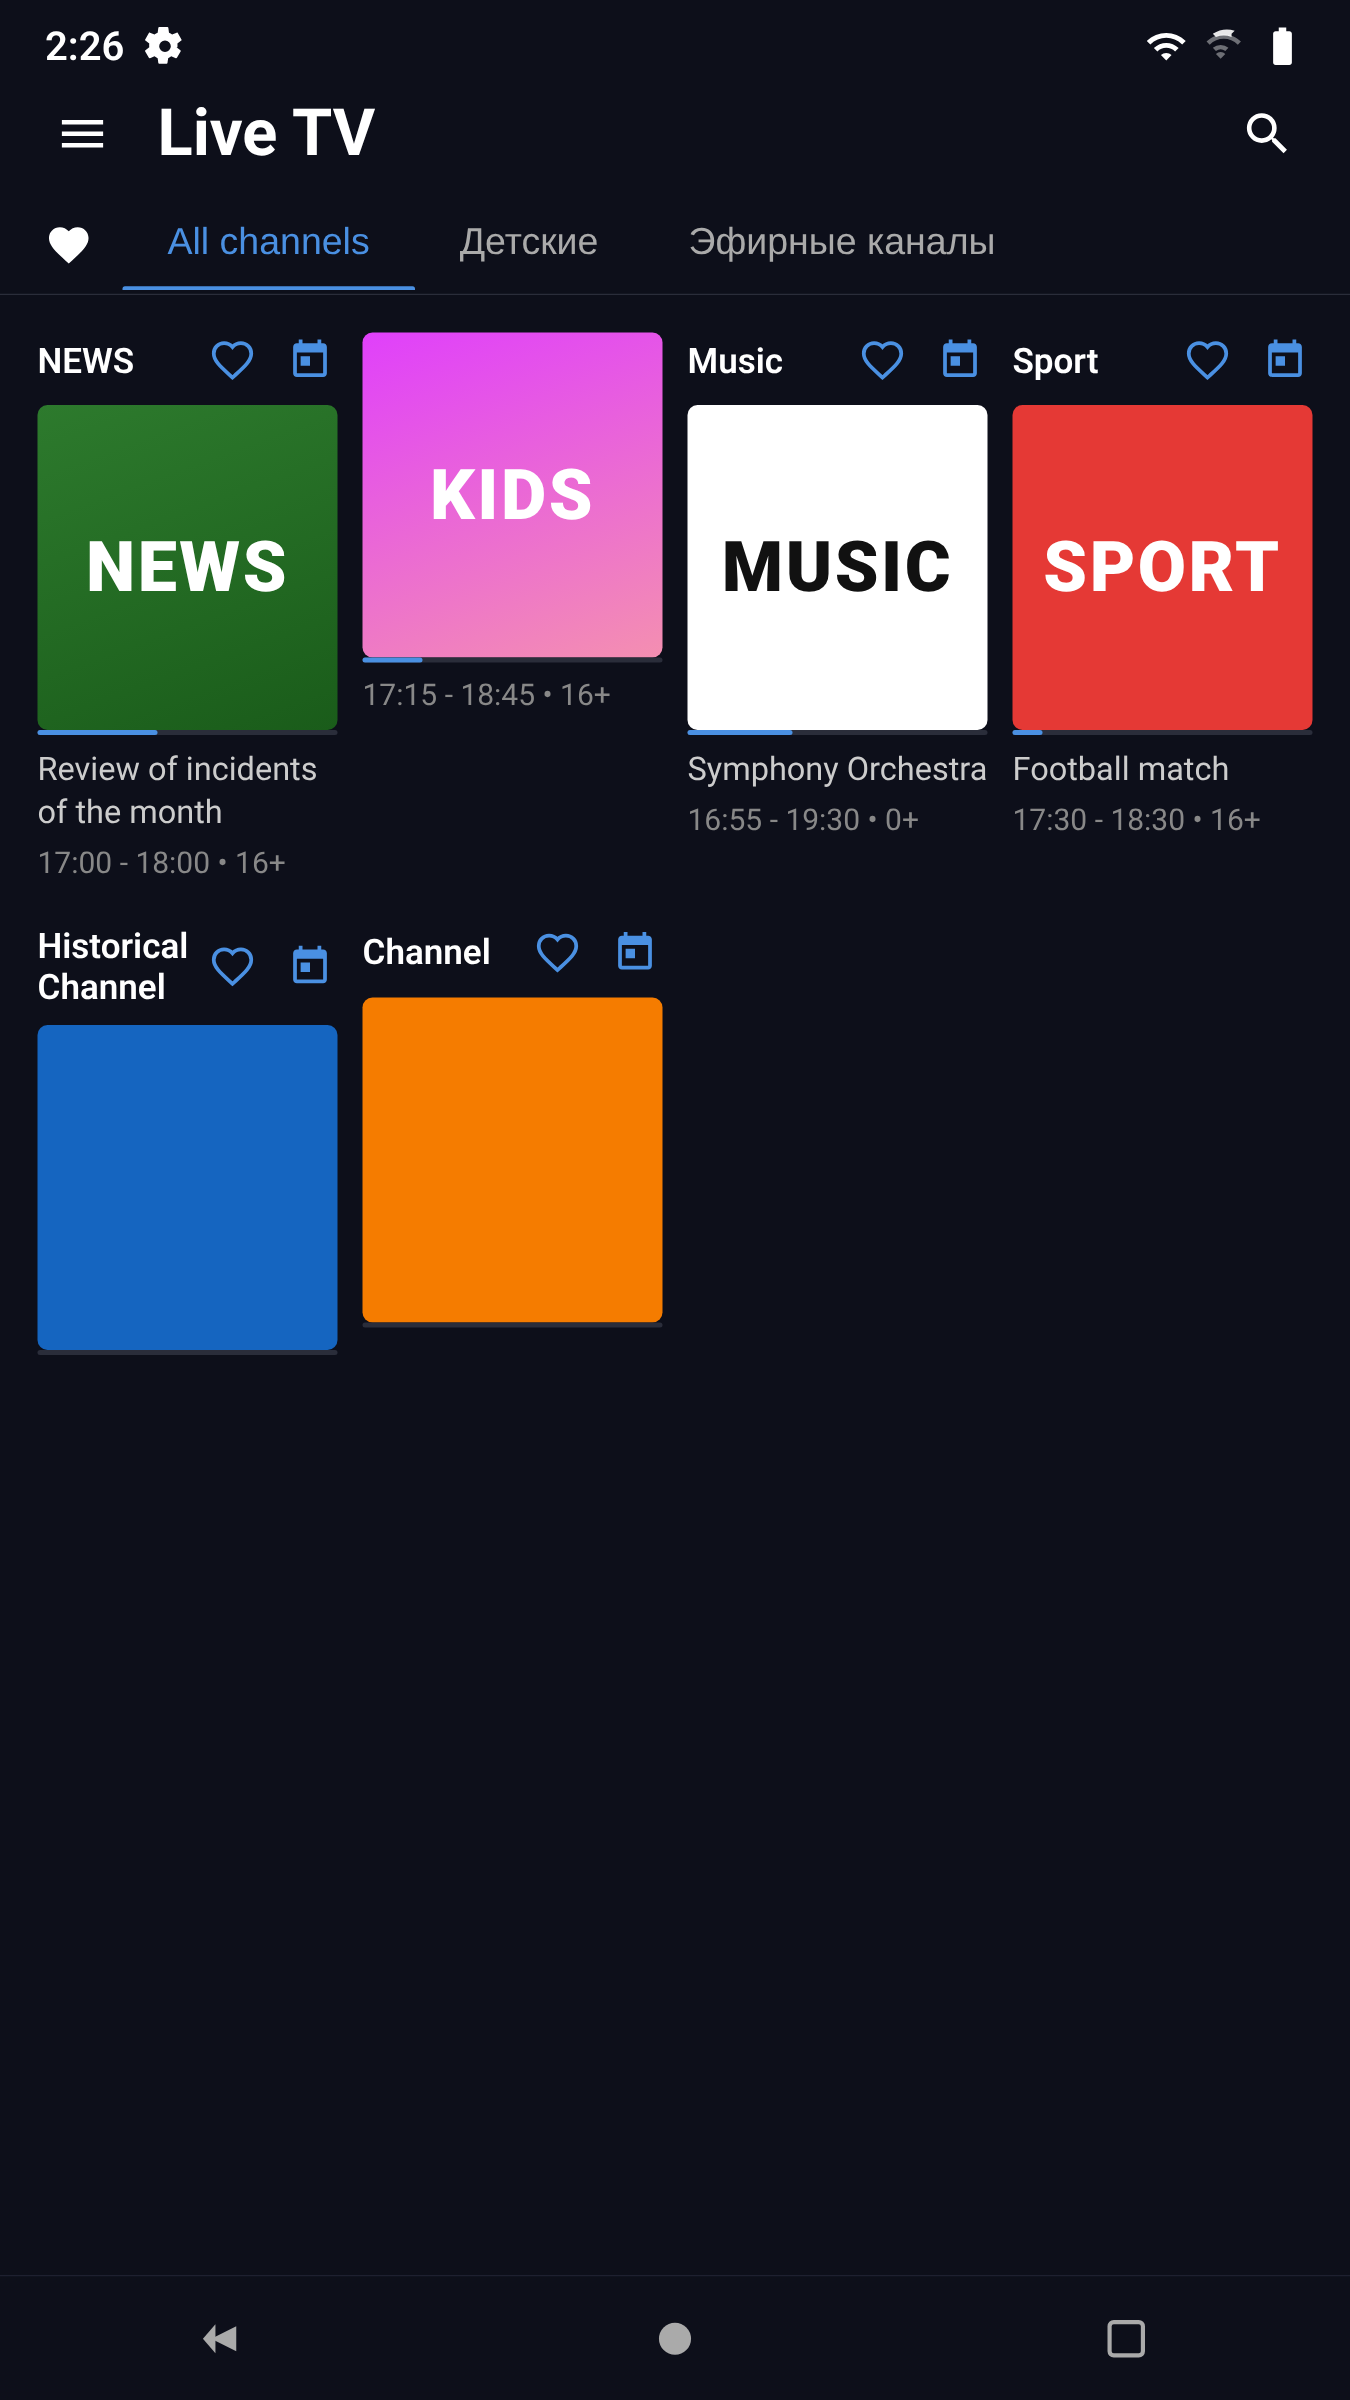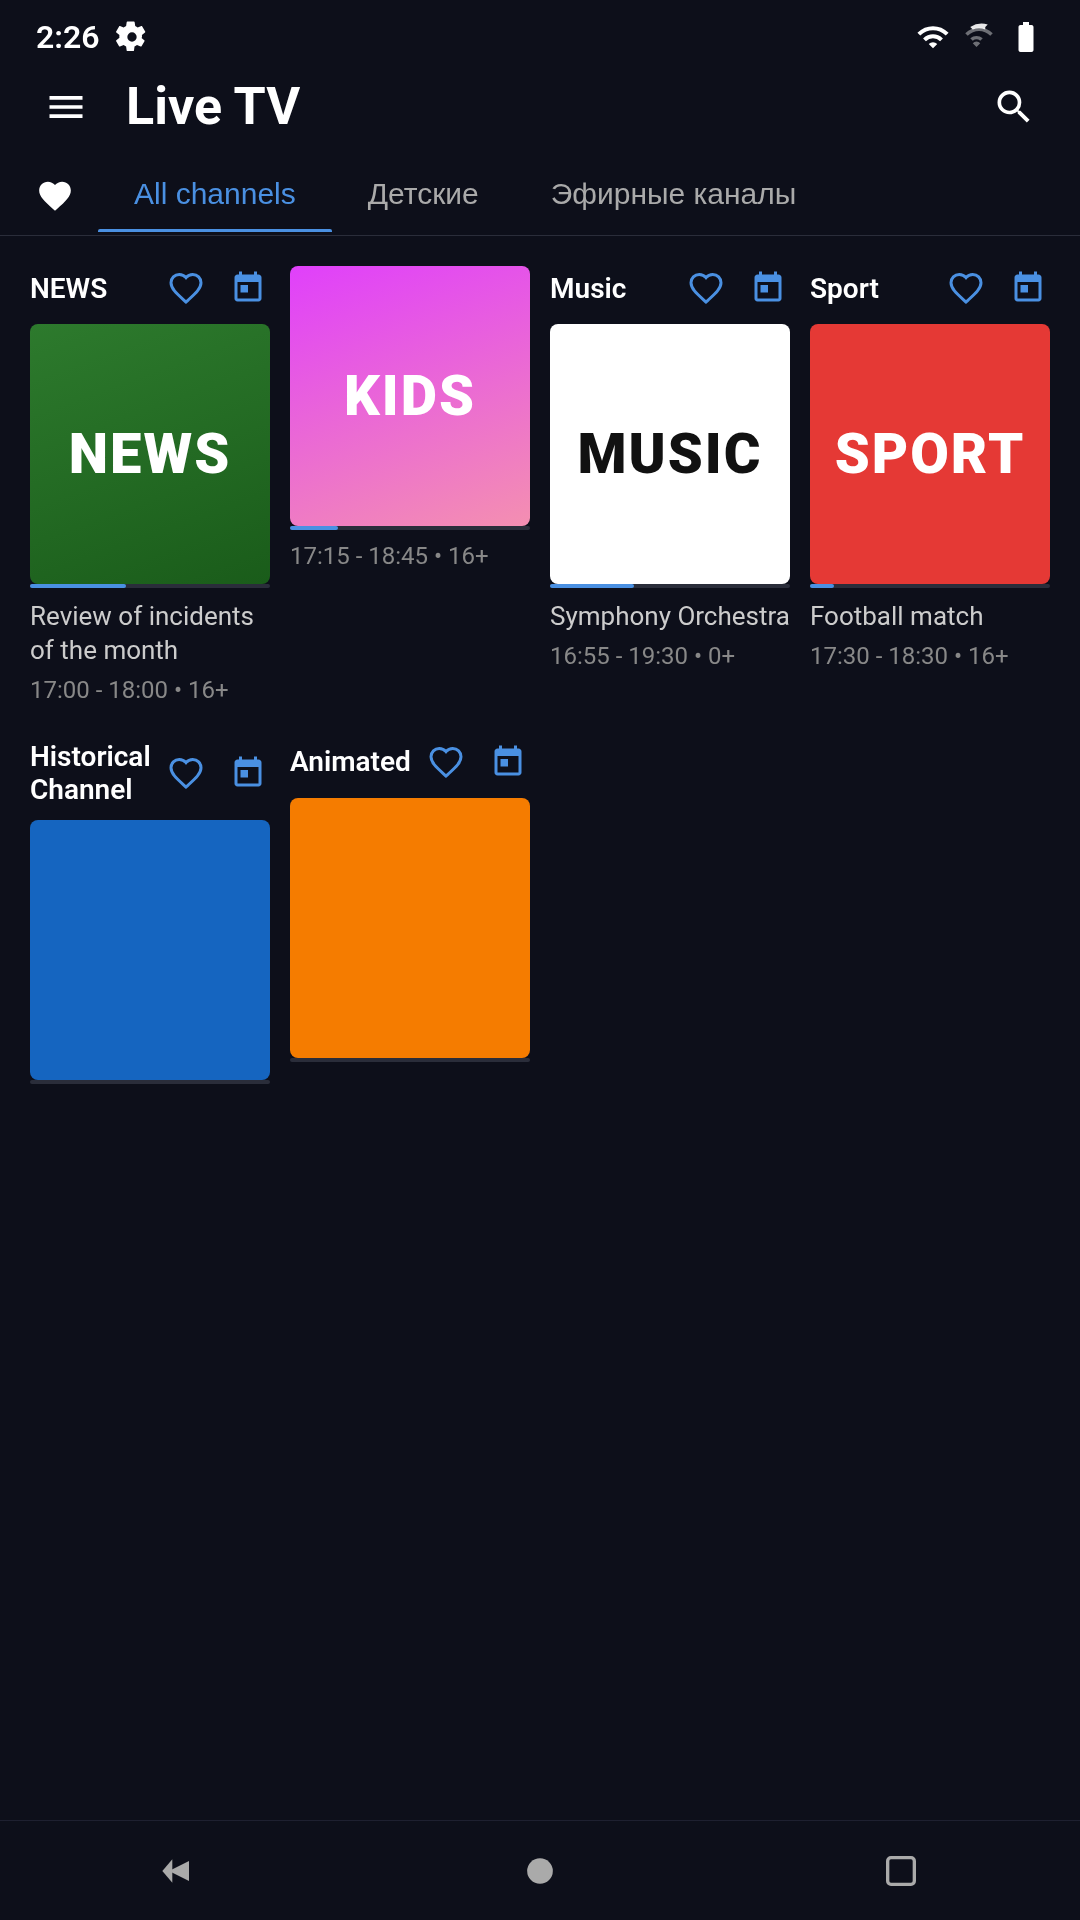--- a/index.html
+++ b/index.html
@@ -380,21 +380,21 @@
     <div class="progress-bar-container">
       <div class="progress-bar" style="width:0%"></div>
     </div>
     <div class="program-info">
 
       <div class="program-time"></div>
     </div>
   </div>
     <div class="channel-card">
     <div class="channel-header">
-      <span class="channel-name">Animated</span>
+      <span class="channel-name">Channel</span>
       <div class="channel-actions">
         <button class="action-icon">
           <svg viewBox="0 0 24 24" style="width:36px;height:36px;fill:none;stroke:#4a90e2;stroke-width:2;">
             <path d="M12 21.35l-1.45-1.32C5.4 15.36 2 12.28 2 8.5 2 5.42 4.42 3 7.5 3c1.74 0 3.41.81 4.5 2.09C13.09 3.81 14.76 3 16.5 3 19.58 3 22 5.42 22 8.5c0 3.78-3.4 6.86-8.55 11.54L12 21.35z"></path>
           </svg>
         </button>
         <button class="action-icon">
           <svg viewBox="0 0 24 24" style="width:36px;height:36px;fill:#4a90e2;">
             <path d="M19 3h-1V1h-2v2H8V1H6v2H5c-1.11 0-1.99.9-1.99 2L3 19c0 1.1.89 2 2 2h14c1.1 0 2-.9 2-2V5c0-1.1-.9-2-2-2zm0 16H5V8h14v11zM7 10h5v5H7z"></path>
           </svg>

